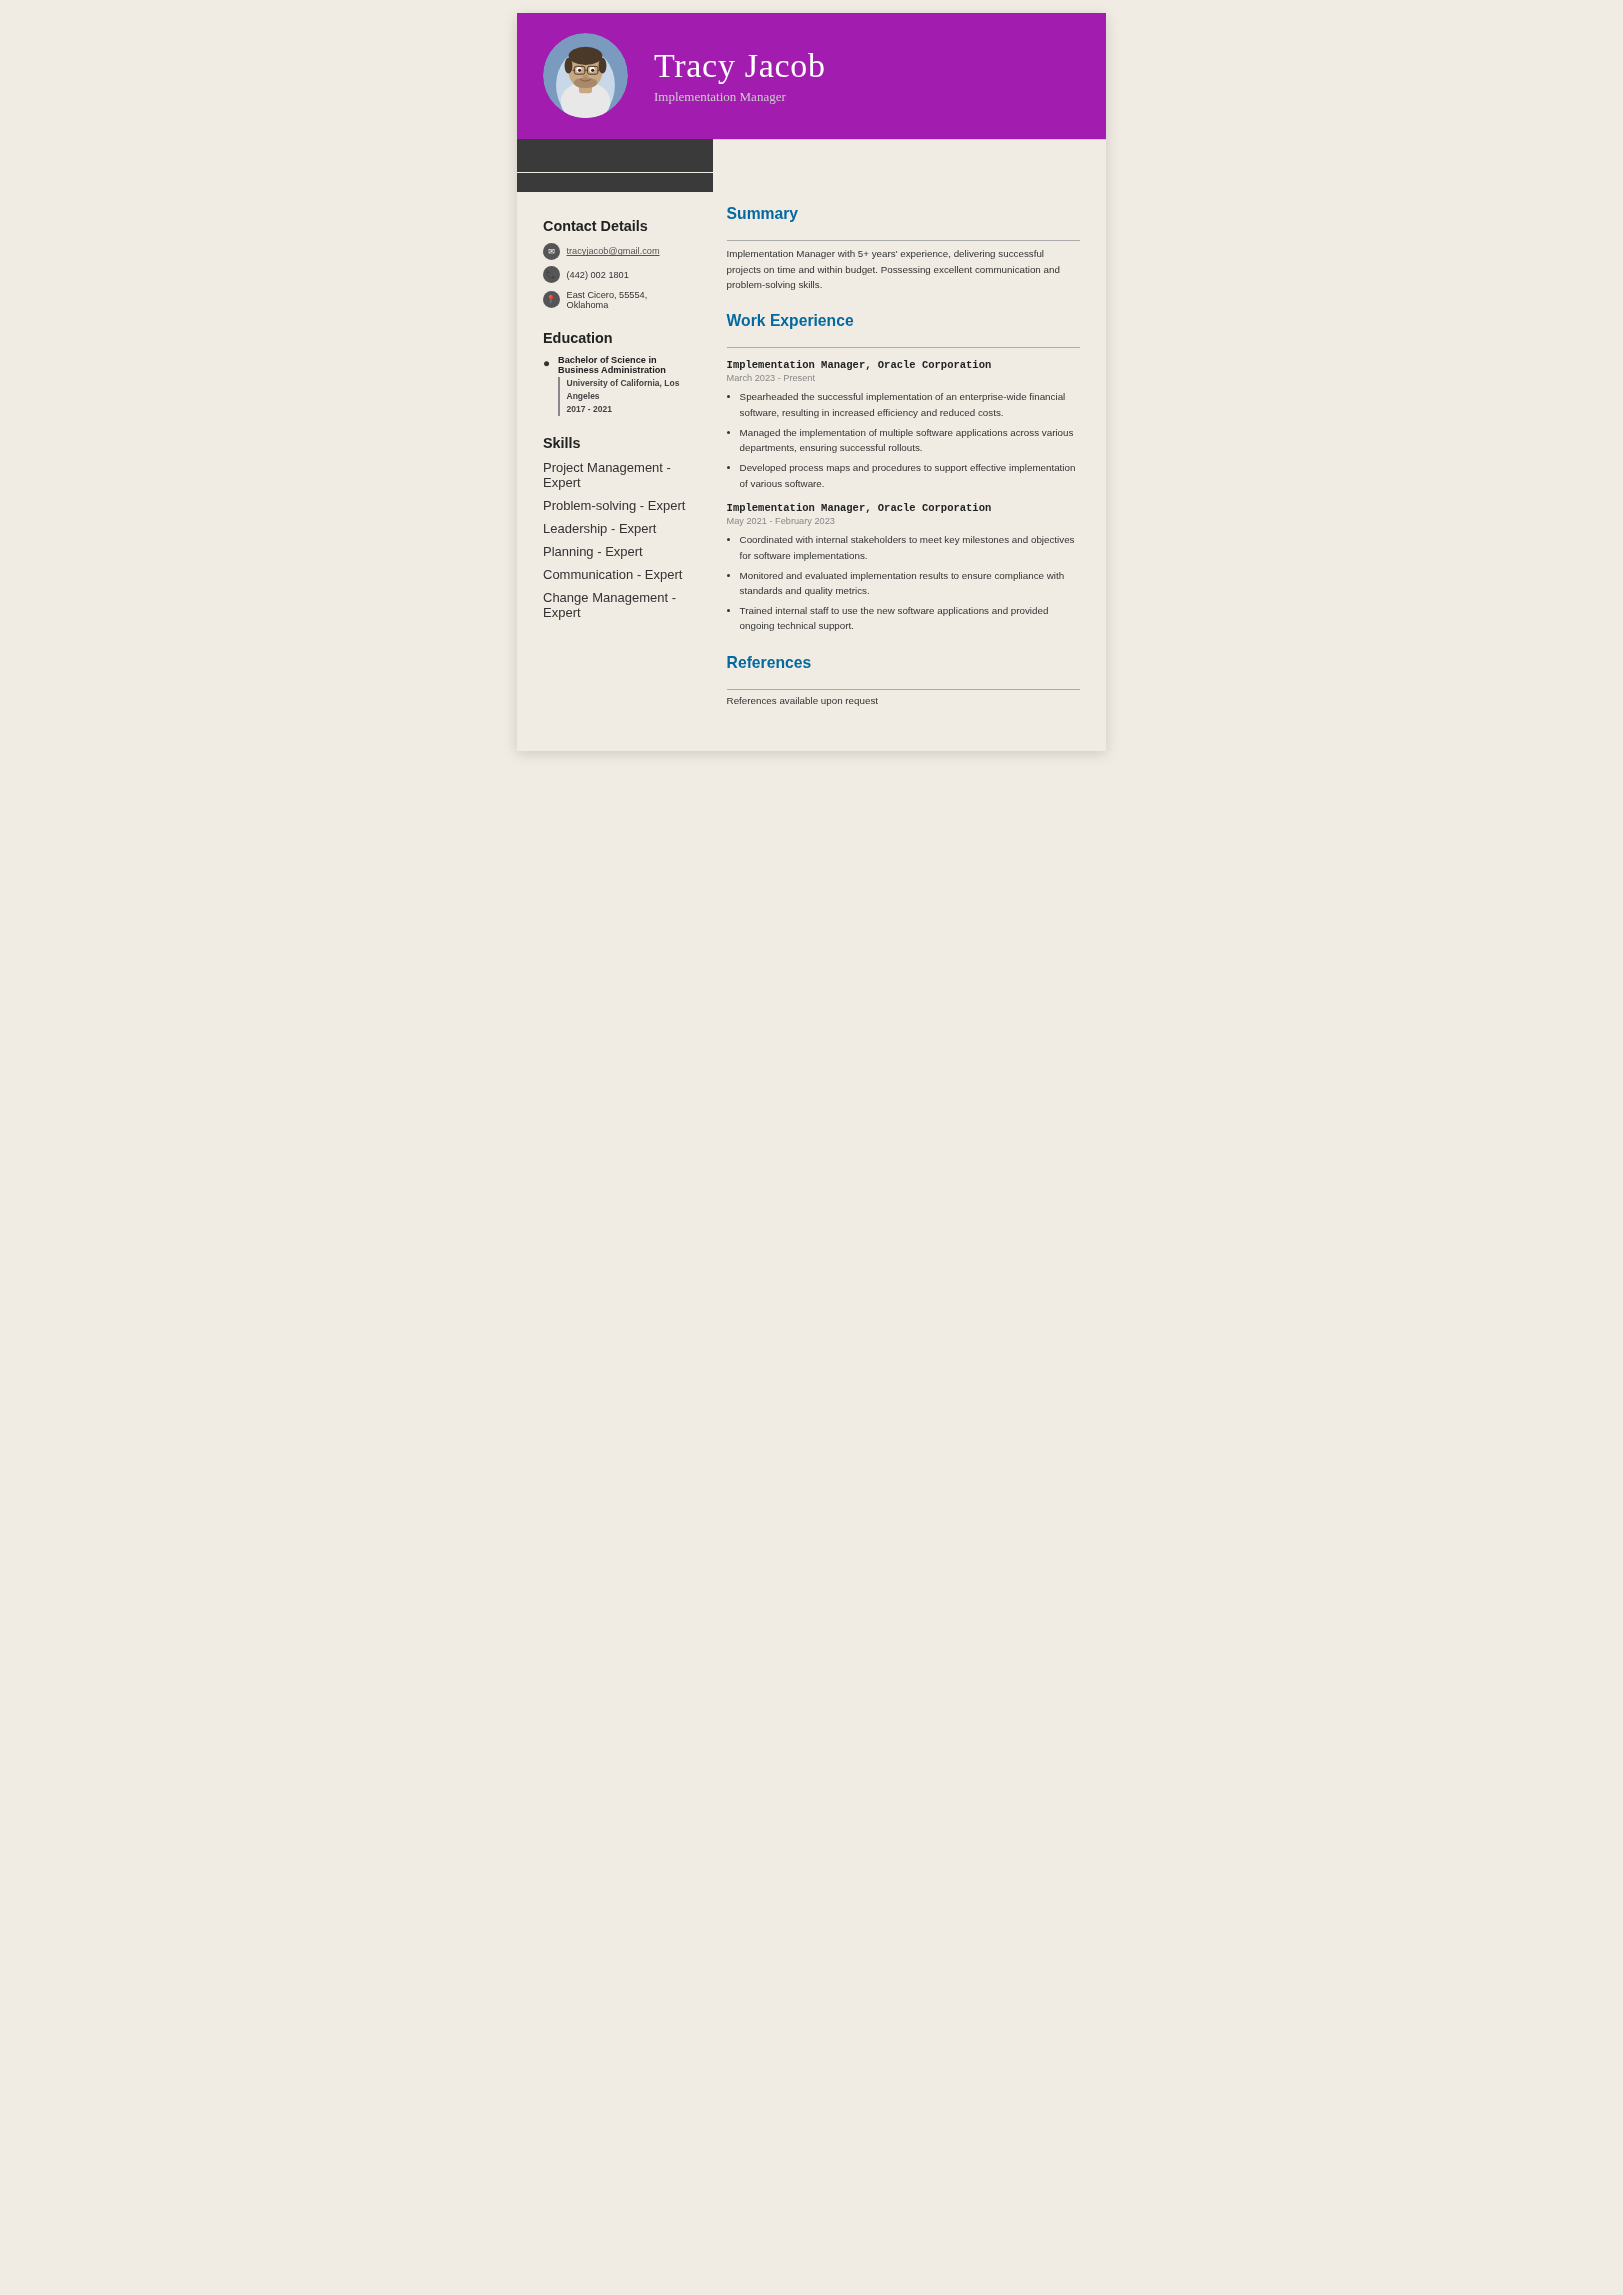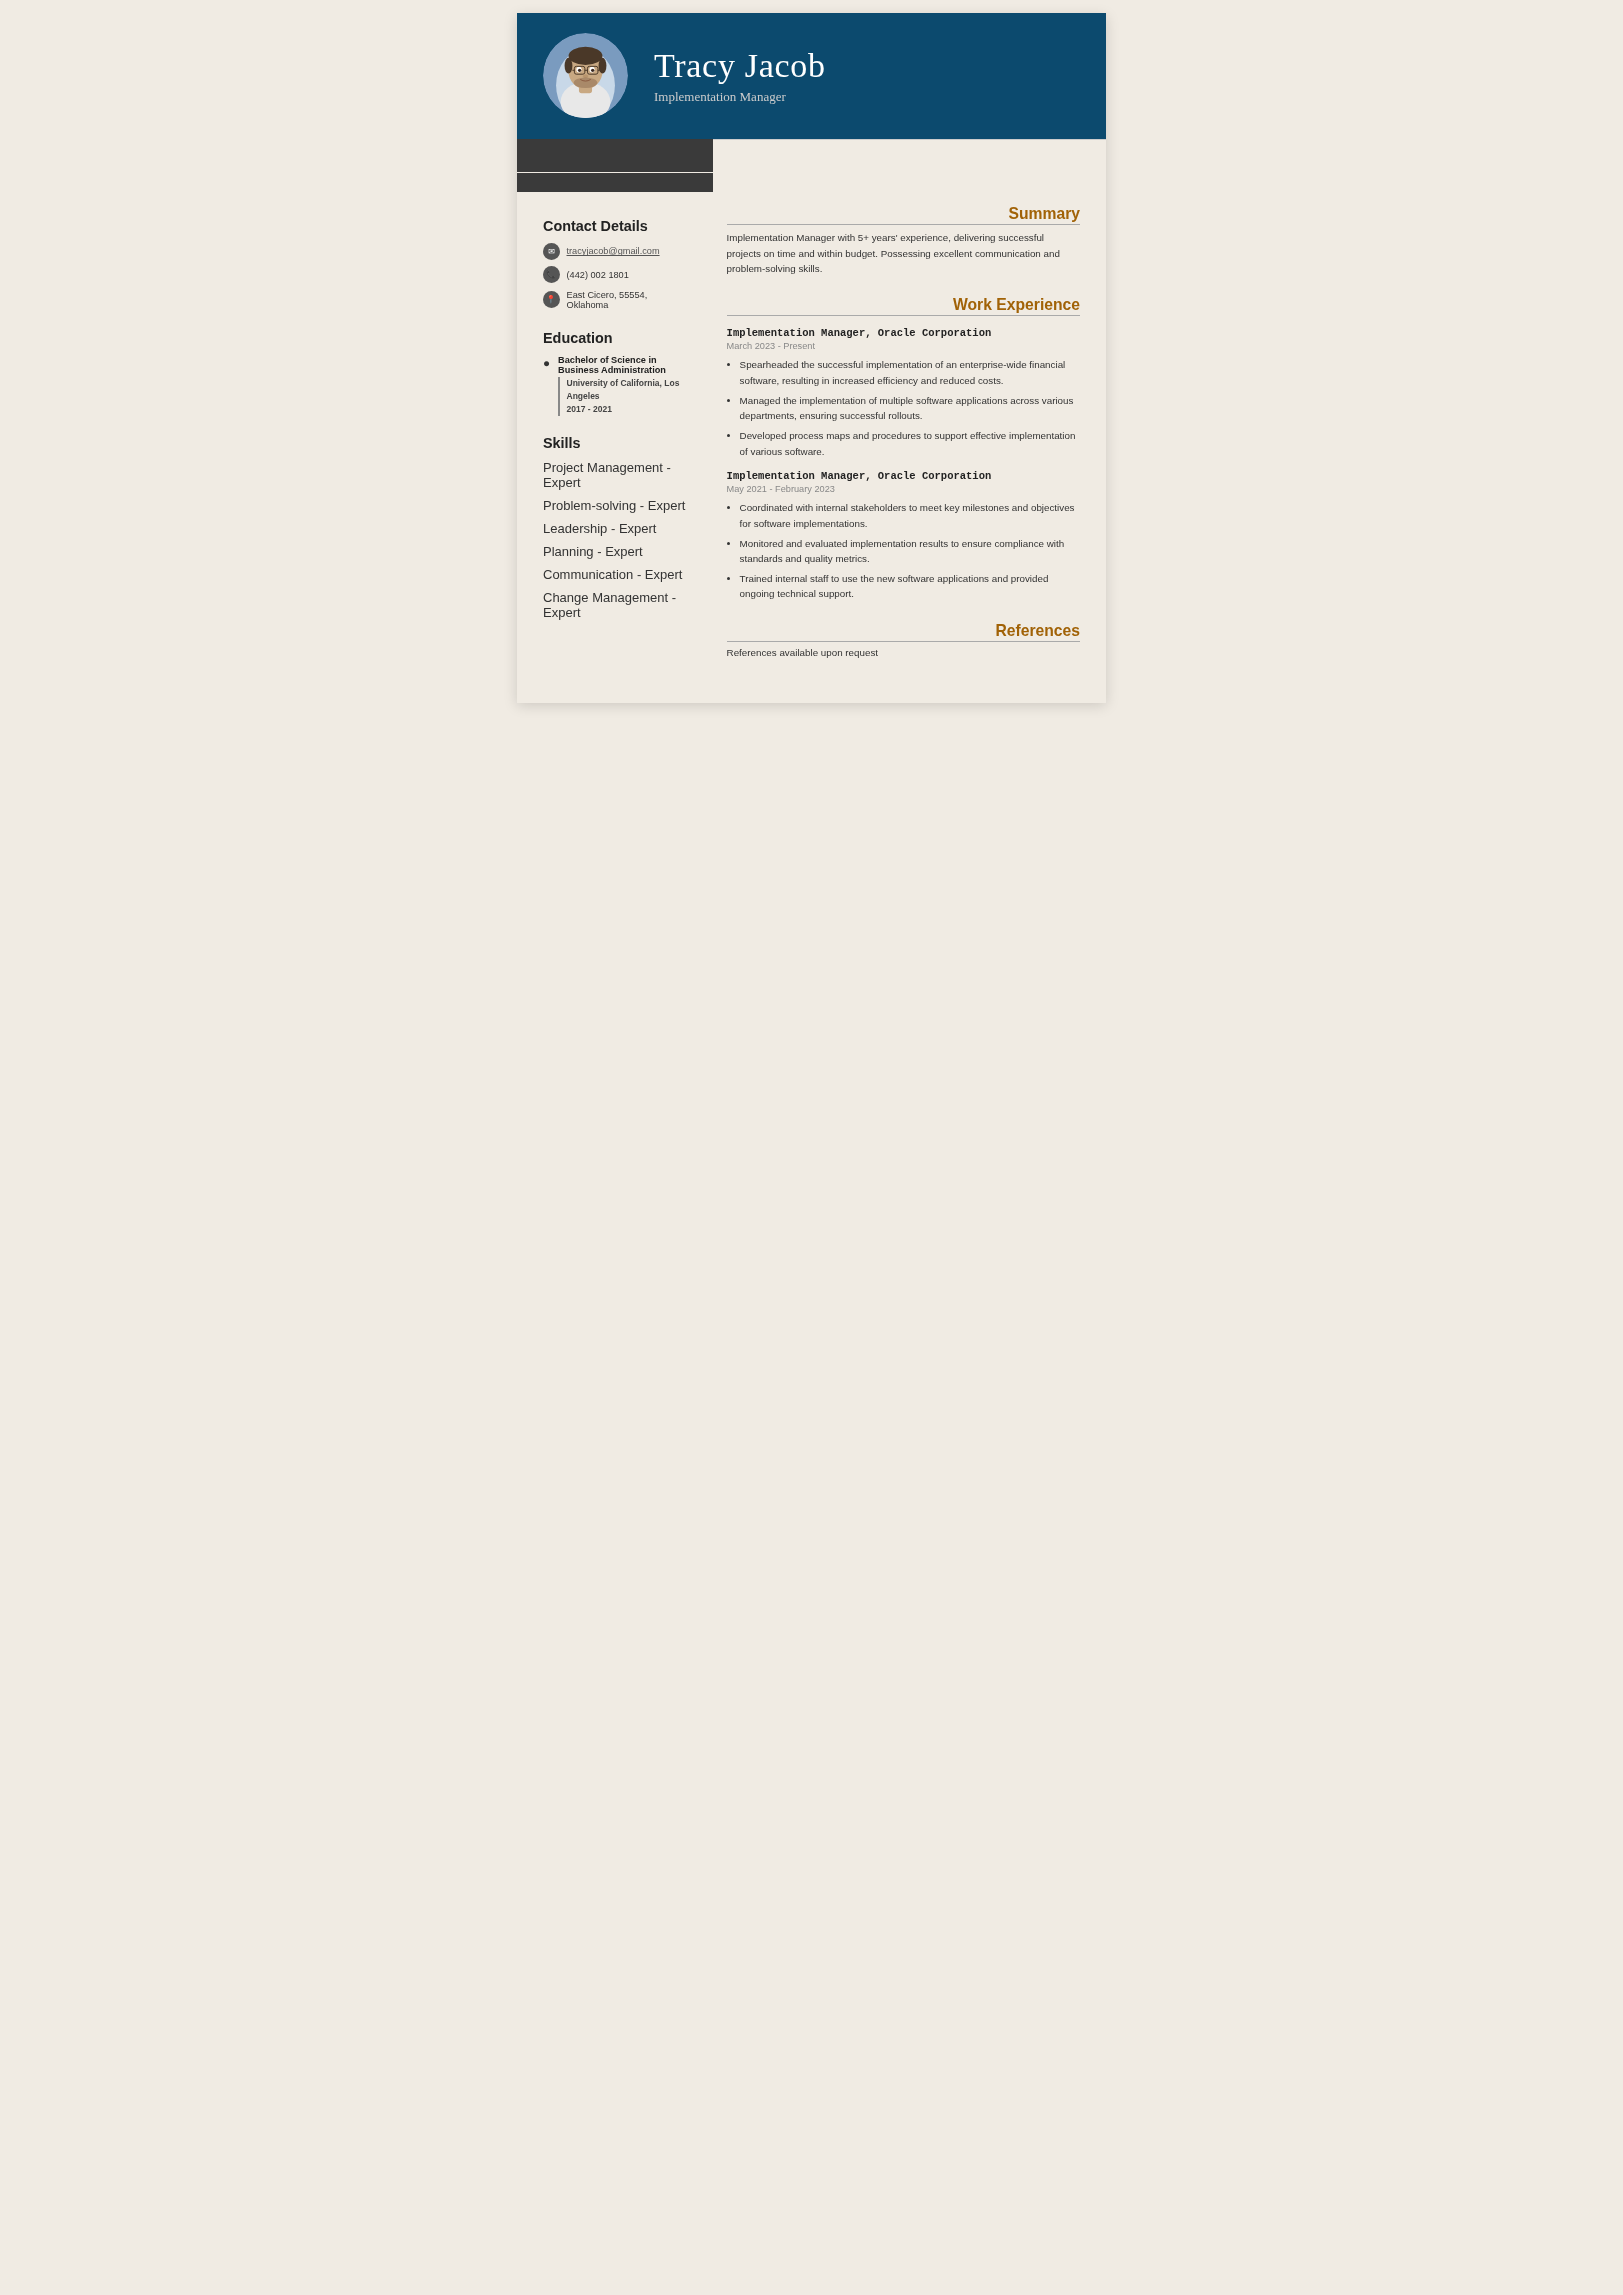--- a/index.html
+++ b/index.html
@@ -15,21 +15,21 @@
     }
 
     .resume {
       width: 589px;
       background: #f0ebe3;
       box-shadow: 0 2.6px 13px rgba(0,0,0,0.15);
     }
 
     
     .header {
-      background: #0c4a6e;
+      background: #a21caf;
       display: flex;
       align-items: center;
       padding: 19.6px 26px 19.6px 26px;
       gap: 26px;
     }
 
     .avatar-container {
       flex-shrink: 0;
     }
 
@@ -179,26 +179,25 @@
 
     
     .right-col {
       flex: 1;
       padding: 0 26px 26px 19.6px;
     }
 
     .section-title-right {
       font-size: 15.7px;
       font-weight: 700;
-      color: #a16207;
+      color: #0369a1;
       margin-bottom: 5.2px;
       font-family: Arial, sans-serif;
-      padding-bottom: 1px;
+      padding-bottom: 17px;
       border-bottom: 1.3px solid #aaa;
-      text-align: right;
     }
 
     .section-block {
       margin-bottom: 19.6px;
       margin-top: 6.5px;
     }
 
     .summary-text {
       font-size: 9.8px;
       line-height: 1.6;

